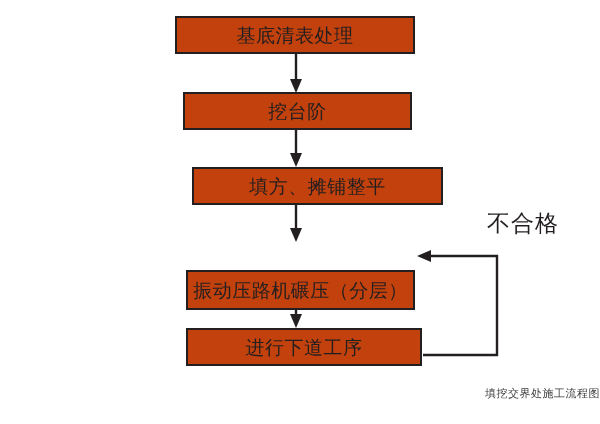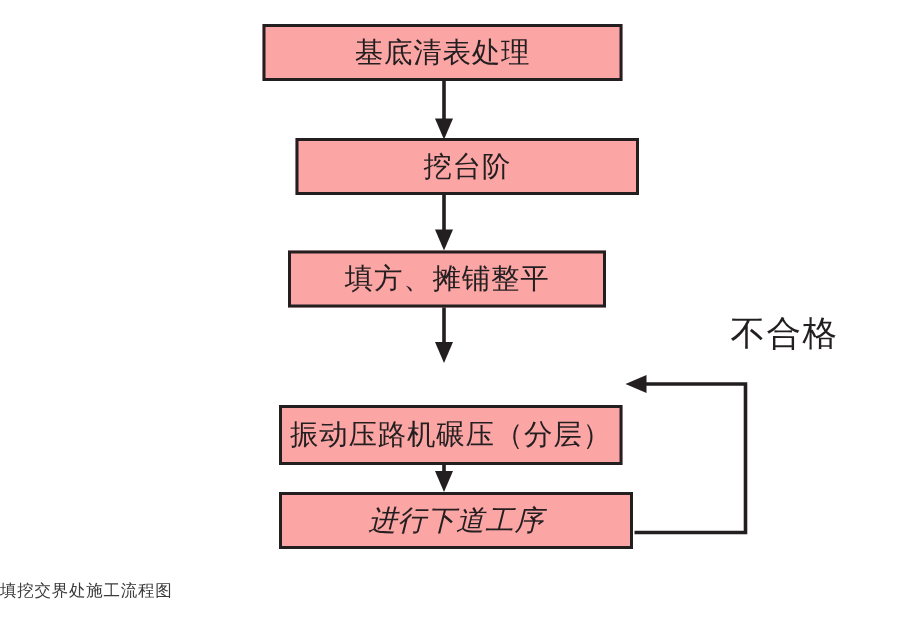--- a/index.html
+++ b/index.html
@@ -14,21 +14,21 @@
     position: relative;
     width: 600px;
     height: 424px;
     background: #ffffff;
     overflow: hidden;
   }
   .node {
     position: absolute;
     box-sizing: border-box;
     border: 2px solid #231f20;
-    background: #fca5a5;
+    background: #c2410c;
     display: flex;
     align-items: center;
     justify-content: center;
     color: #231f20;
     font-size: 19px;
     line-height: 1;
     letter-spacing: 0.5px;
     white-space: nowrap;
   }
   .node-label {
@@ -42,21 +42,21 @@
     letter-spacing: 1px;
     white-space: nowrap;
   }
   .caption {
     position: absolute;
     color: #3b3b3b;
     font-size: 11px;
     line-height: 1;
     letter-spacing: 0.5px;
     white-space: nowrap;
-    text-align: left;
+    text-align: right;
   }
   svg.edges {
     position: absolute;
     left: 0;
     top: 0;
     width: 600px;
     height: 424px;
     overflow: visible;
   }
   svg.edges path,
@@ -99,33 +99,33 @@
     <g>
       <path d="M 423 355 L 497 355 L 497 256 L 428 256"></path>
       <polygon points="417,256 431,250 431,262"></polygon>
     </g>
   </svg>
 
   <div class="node" style="left:175px; top:16px; width:240px; height:38px;">
     <span class="node-label">基底清表处理</span>
   </div>
 
-  <div class="node" style="left:197px; top:92px; width:229px; height:38px;">
+  <div class="node" style="left:183px; top:92px; width:229px; height:38px;">
     <span class="node-label">挖台阶</span>
   </div>
 
-  <div class="node" style="left:192px; top:167px; width:212px; height:38px;">
+  <div class="node" style="left:192px; top:167px; width:251px; height:38px;">
     <span class="node-label">填方、摊铺整平</span>
   </div>
 
   <div class="node" style="left:186px; top:242px; width:229px; height:40px;margin-top:28px;">
     <span class="node-label">振动压路机碾压（分层）</span>
   </div>
 
-  <div class="node" style="left:186px; top:328px; width:236px; height:38px;font-style:italic;">
+  <div class="node" style="left:186px; top:328px; width:236px; height:38px;">
     <span class="node-label">进行下道工序</span>
   </div>
 
   <div class="side-label" style="left:487px; top:212px;">不合格</div>
 
   <div class="caption" style="left:0px; top:388px; width:600px;">填挖交界处施工流程图</div>
 
 </div>
 
 </body></html>

